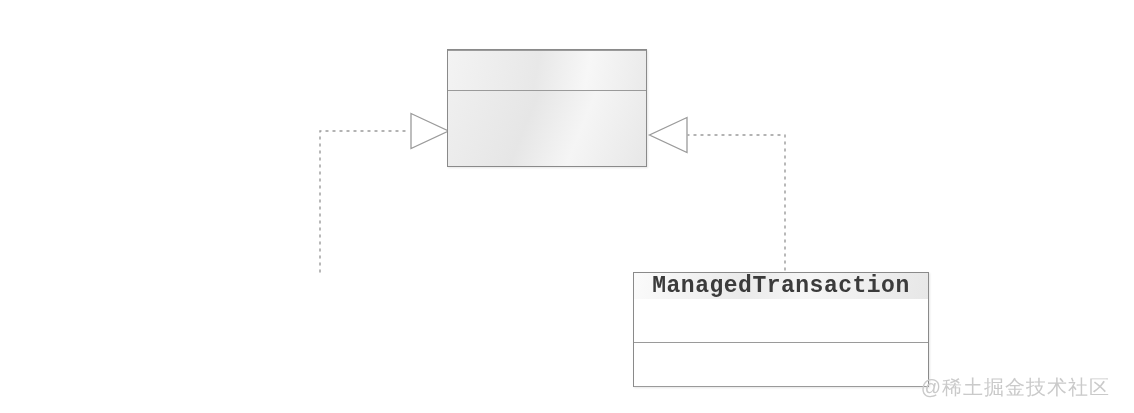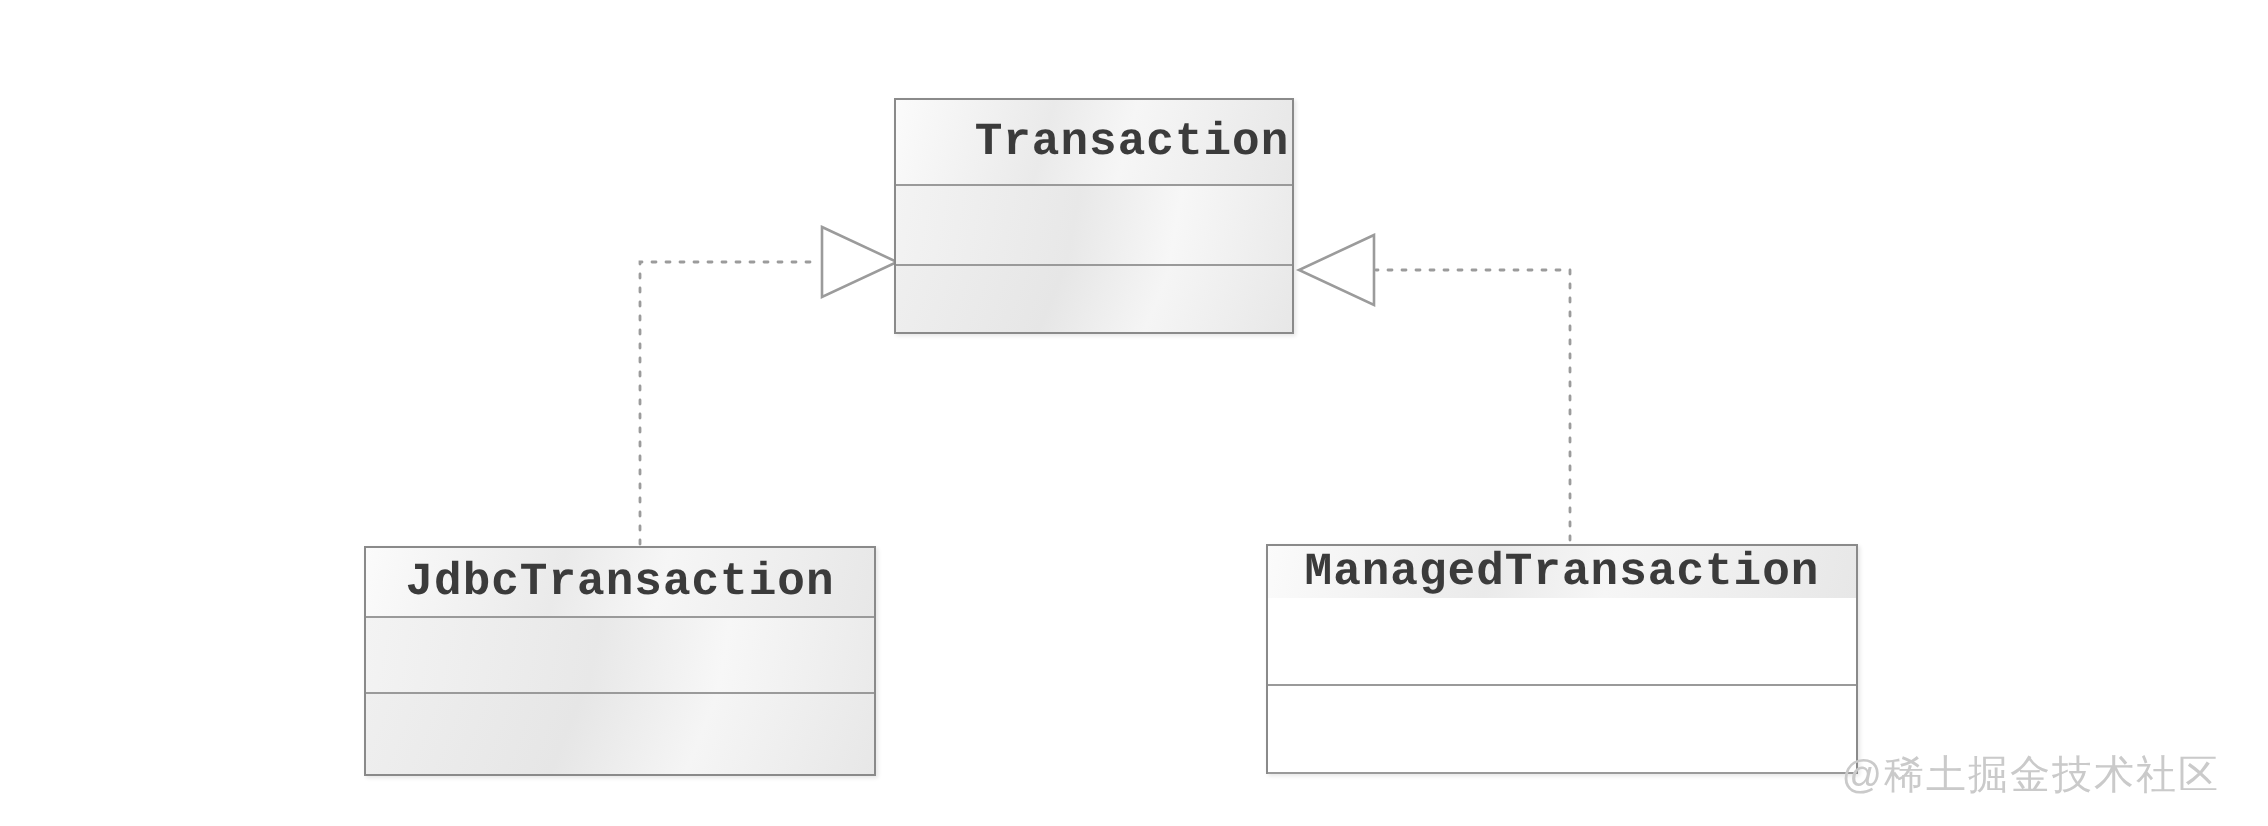--- a/index.html
+++ b/index.html
@@ -99,30 +99,24 @@
   <svg class="connectors" width="1134" height="413" viewBox="0 0 1134 413" xmlns="http://www.w3.org/2000/svg">
 
     <path class="connector-line" d="M 320 272 L 320 131 L 410 131" stroke="#9b9b9b"></path>
     <polygon class="arrowhead" points="411,113.5 448.5,131 411,148.5" stroke="#9b9b9b"></polygon>
 
     <path class="connector-line" d="M 785 270 L 785 135 L 688 135" stroke="#9b9b9b"></path>
     <polygon class="arrowhead" points="687,117.5 649.5,135 687,152.5" stroke="#9b9b9b"></polygon>
   </svg>
 
   <div class="uml-class" id="box-transaction">
-    <div class="uml-title">Transaction</div>
     <div class="uml-fields"></div>
     <div class="uml-methods"></div>
   </div>
 
-  <div class="uml-class" id="box-jdbc">
-    <div class="uml-title">JdbcTransaction</div>
-    <div class="uml-fields"></div>
-    <div class="uml-methods"></div>
-  </div>
 
   <div class="uml-class" id="box-managed">
     <div class="uml-title">ManagedTransaction</div>
     <div class="uml-fields"></div>
     <div class="uml-methods"></div>
   </div>
 
   <div class="watermark">@稀土掘金技术社区</div>
 
 </div>

